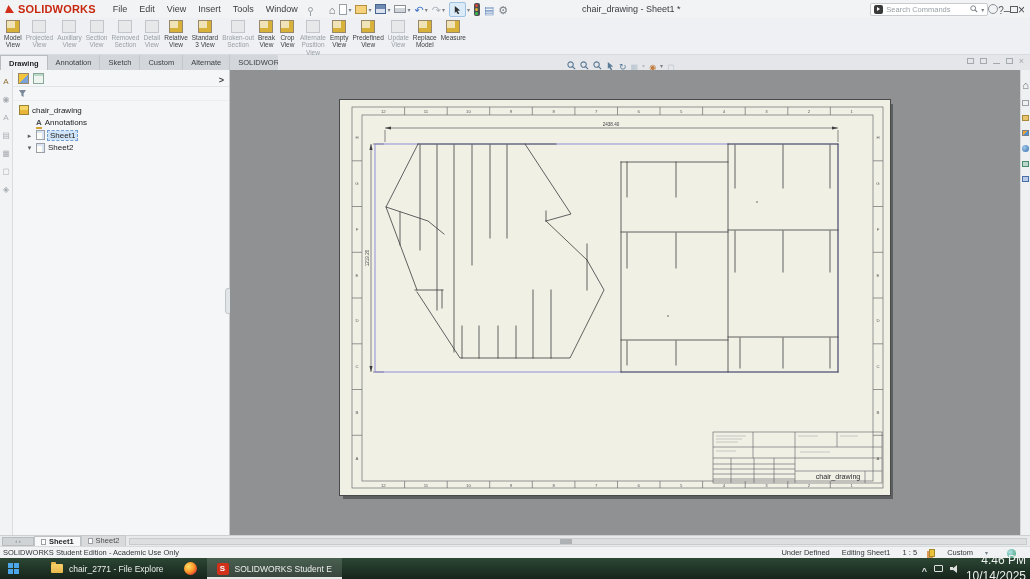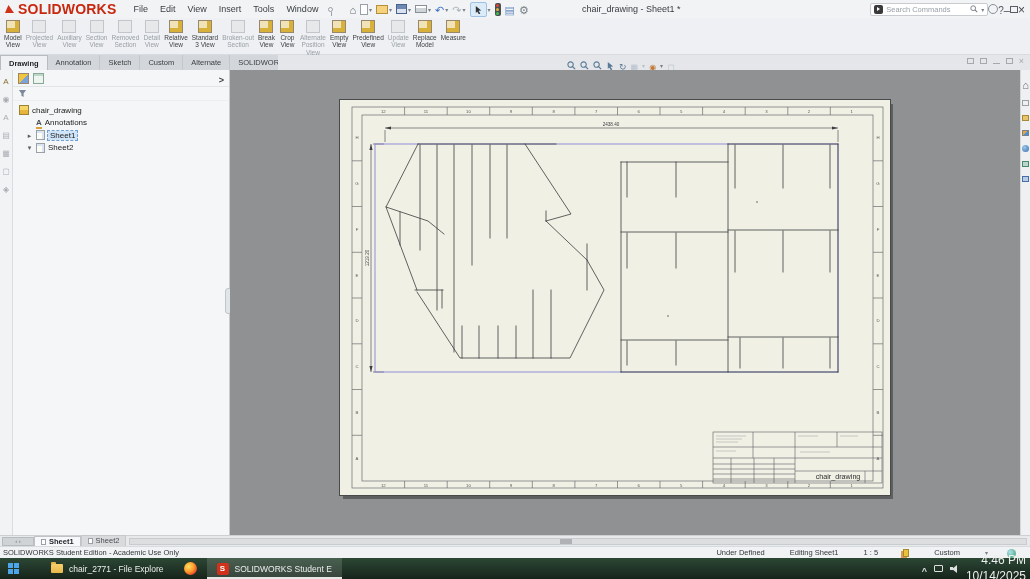--- a/index.html
+++ b/index.html
@@ -3,21 +3,21 @@
 <meta charset="utf-8">
 <style>
   * { margin:0; padding:0; box-sizing:border-box; cursor:default; }
   html,body { width:1030px; height:579px; overflow:hidden; }
   body { font-family:"Liberation Sans", sans-serif; }
   .screen { position:relative; width:1030px; height:579px; background:#e9ebed; }
 
   
   .titlebar { position:absolute; left:0; top:0; width:1030px; height:18px; background:#f1f3f5; display:flex; align-items:center; padding-left:5px; gap:2px; }
   .logomark { width:9px; height:8px; background:#d1301a; clip-path:polygon(0 100%,38% 0,62% 38%,100% 100%); margin-right:2px; }
-  .logotext { font-size:14px; font-weight:bold; color:#c8280f; letter-spacing:.2px; margin-right:10px; }
+  .logotext { font-size:11px; font-weight:bold; color:#c8280f; letter-spacing:.2px; margin-right:10px; }
   .menu { font-size:9px; color:#3c3f42; padding:0 5px; }
   .pin { width:5px; height:5px; border:1px solid #9aa0a6; border-radius:50%; margin:0 8px 0 3px; position:relative; }
   .pin::after { content:""; position:absolute; left:1.5px; top:4px; width:1px; height:4px; background:#9aa0a6; }
   .qat { display:flex; align-items:center; gap:4px; margin-left:6px; }
   .qg { display:flex; align-items:center; gap:1px; }
   .car { font-size:6px; color:#7a8087; }
   .ic { font-style:normal; line-height:1; }
   .ic-home::before { content:"⌂"; font-size:11px; color:#6a7077; }
   .icpage { width:8px; height:11px; background:#fff; border:1px solid #98a0a8; }
   .icfold { width:12px; height:9px; background:#f6d27c; border:1px solid #b39040; }
@@ -107,21 +107,21 @@
   .navbox { margin-left:2px; width:32px; height:9px; background:#d0d3d6; border:1px solid #b8bbbe; font-size:6px; color:#6a6f74; text-align:center; line-height:7px; }
   .navbox::before { content:"‹ ›"; }
   .stab { font-size:7.5px; line-height:10px; padding:0 6px; display:flex; align-items:center; gap:3px; }
   .stab .pg { width:5px; height:6px; background:#fff; border:1px solid #9aa0a6; }
   .stab.active { background:#f7f8f9; border:1px solid #c0c3c6; border-bottom:none; font-weight:bold; color:#1e2124; }
   .stab.idle { background:#d8dadc; border:1px solid #c6c9cc; color:#4a4e52; }
   .hscroll { flex:1; height:7px; margin:0 3px; background:#dcdee0; border:1px solid #c9cccf; position:relative; }
   .hthumb { position:absolute; left:48%; top:0; width:12px; height:5px; background:#aeb2b5; }
   .statusbar { position:absolute; left:0; top:546px; width:1030px; height:28px; background:#f0f2f3; border-top:1px solid #d8dbde; font-size:7.5px; color:#33363a; }
   .st-left { position:absolute; left:3px; top:1px; }
-  .st-right { position:absolute; right:42px; top:1px; display:flex; gap:25px; align-items:center; }
+  .st-right { position:absolute; right:42px; top:1px; display:flex; gap:12px; align-items:center; }
   .tipicon { width:6px; height:8px; background:#e8c23a; border:1px solid #a8892a; box-shadow:-2px 2px 0 #d95; }
   .globe { position:absolute; right:14px; top:1.5px; width:9px; height:9px; border-radius:50%; background:radial-gradient(circle at 35% 35%,#aee2ea,#3a9a6a); }
   .taskbar { position:absolute; left:0; top:558px; width:1030px; height:21px; background:linear-gradient(#2c4734,#16241b); display:flex; align-items:center; padding-left:8px; color:#eceeee; }
   .winlogo { display:grid; grid-template-columns:5px 5px; grid-template-rows:5px 5px; gap:1px; margin-right:22px; }
   .winlogo i { background:#4da6ea; }
   .task-app { height:100%; display:flex; align-items:center; gap:6px; padding:0 10px; font-size:8.5px; }
   .task-app.active { background:rgba(255,255,255,.14); box-shadow:inset 0 -2px 0 #e6e8e8; }
   .folder { width:12px; height:9px; background:linear-gradient(#f8d06a,#e8b84b); border-radius:1px; position:relative; }
   .folder::before { content:""; position:absolute; top:-2px; left:0; width:5px; height:2px; background:#e8b84b; border-radius:1px 1px 0 0; }
   .ffx { width:13px; height:13px; border-radius:50%; background:radial-gradient(circle at 35% 35%,#ffe066 0%,#ff9a2a 45%,#e2462a 75%,#b3262a 100%); }

